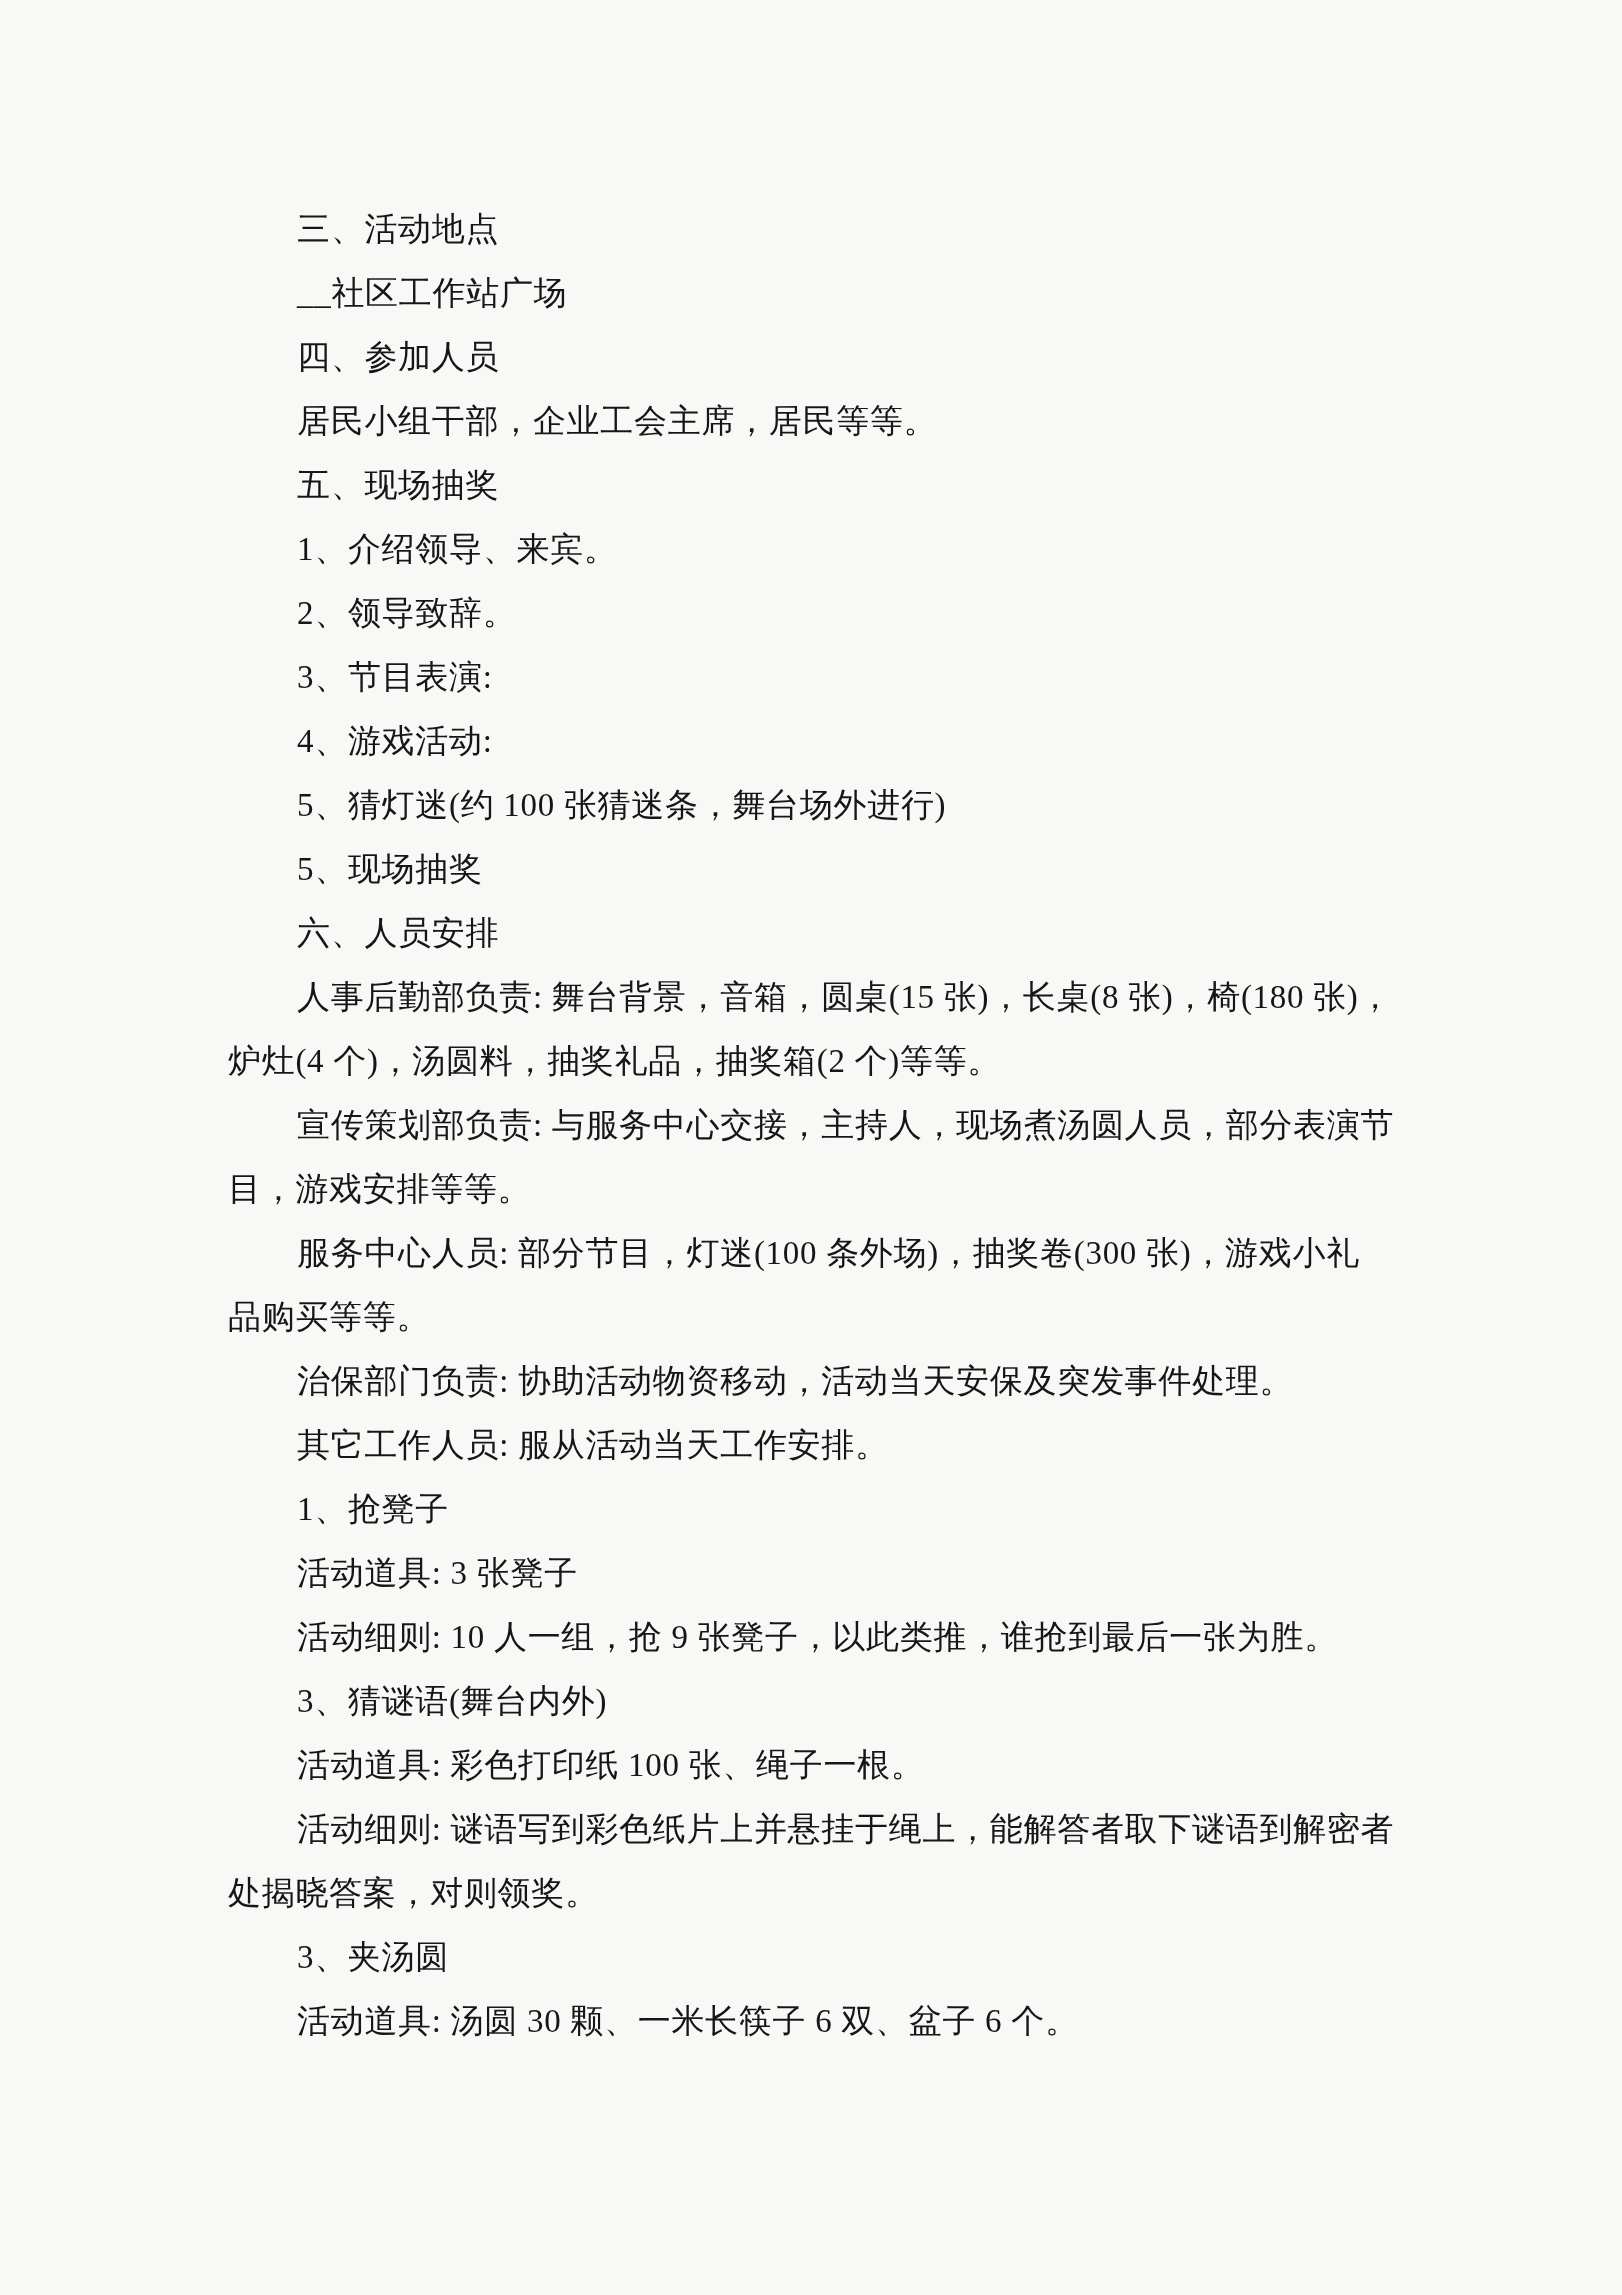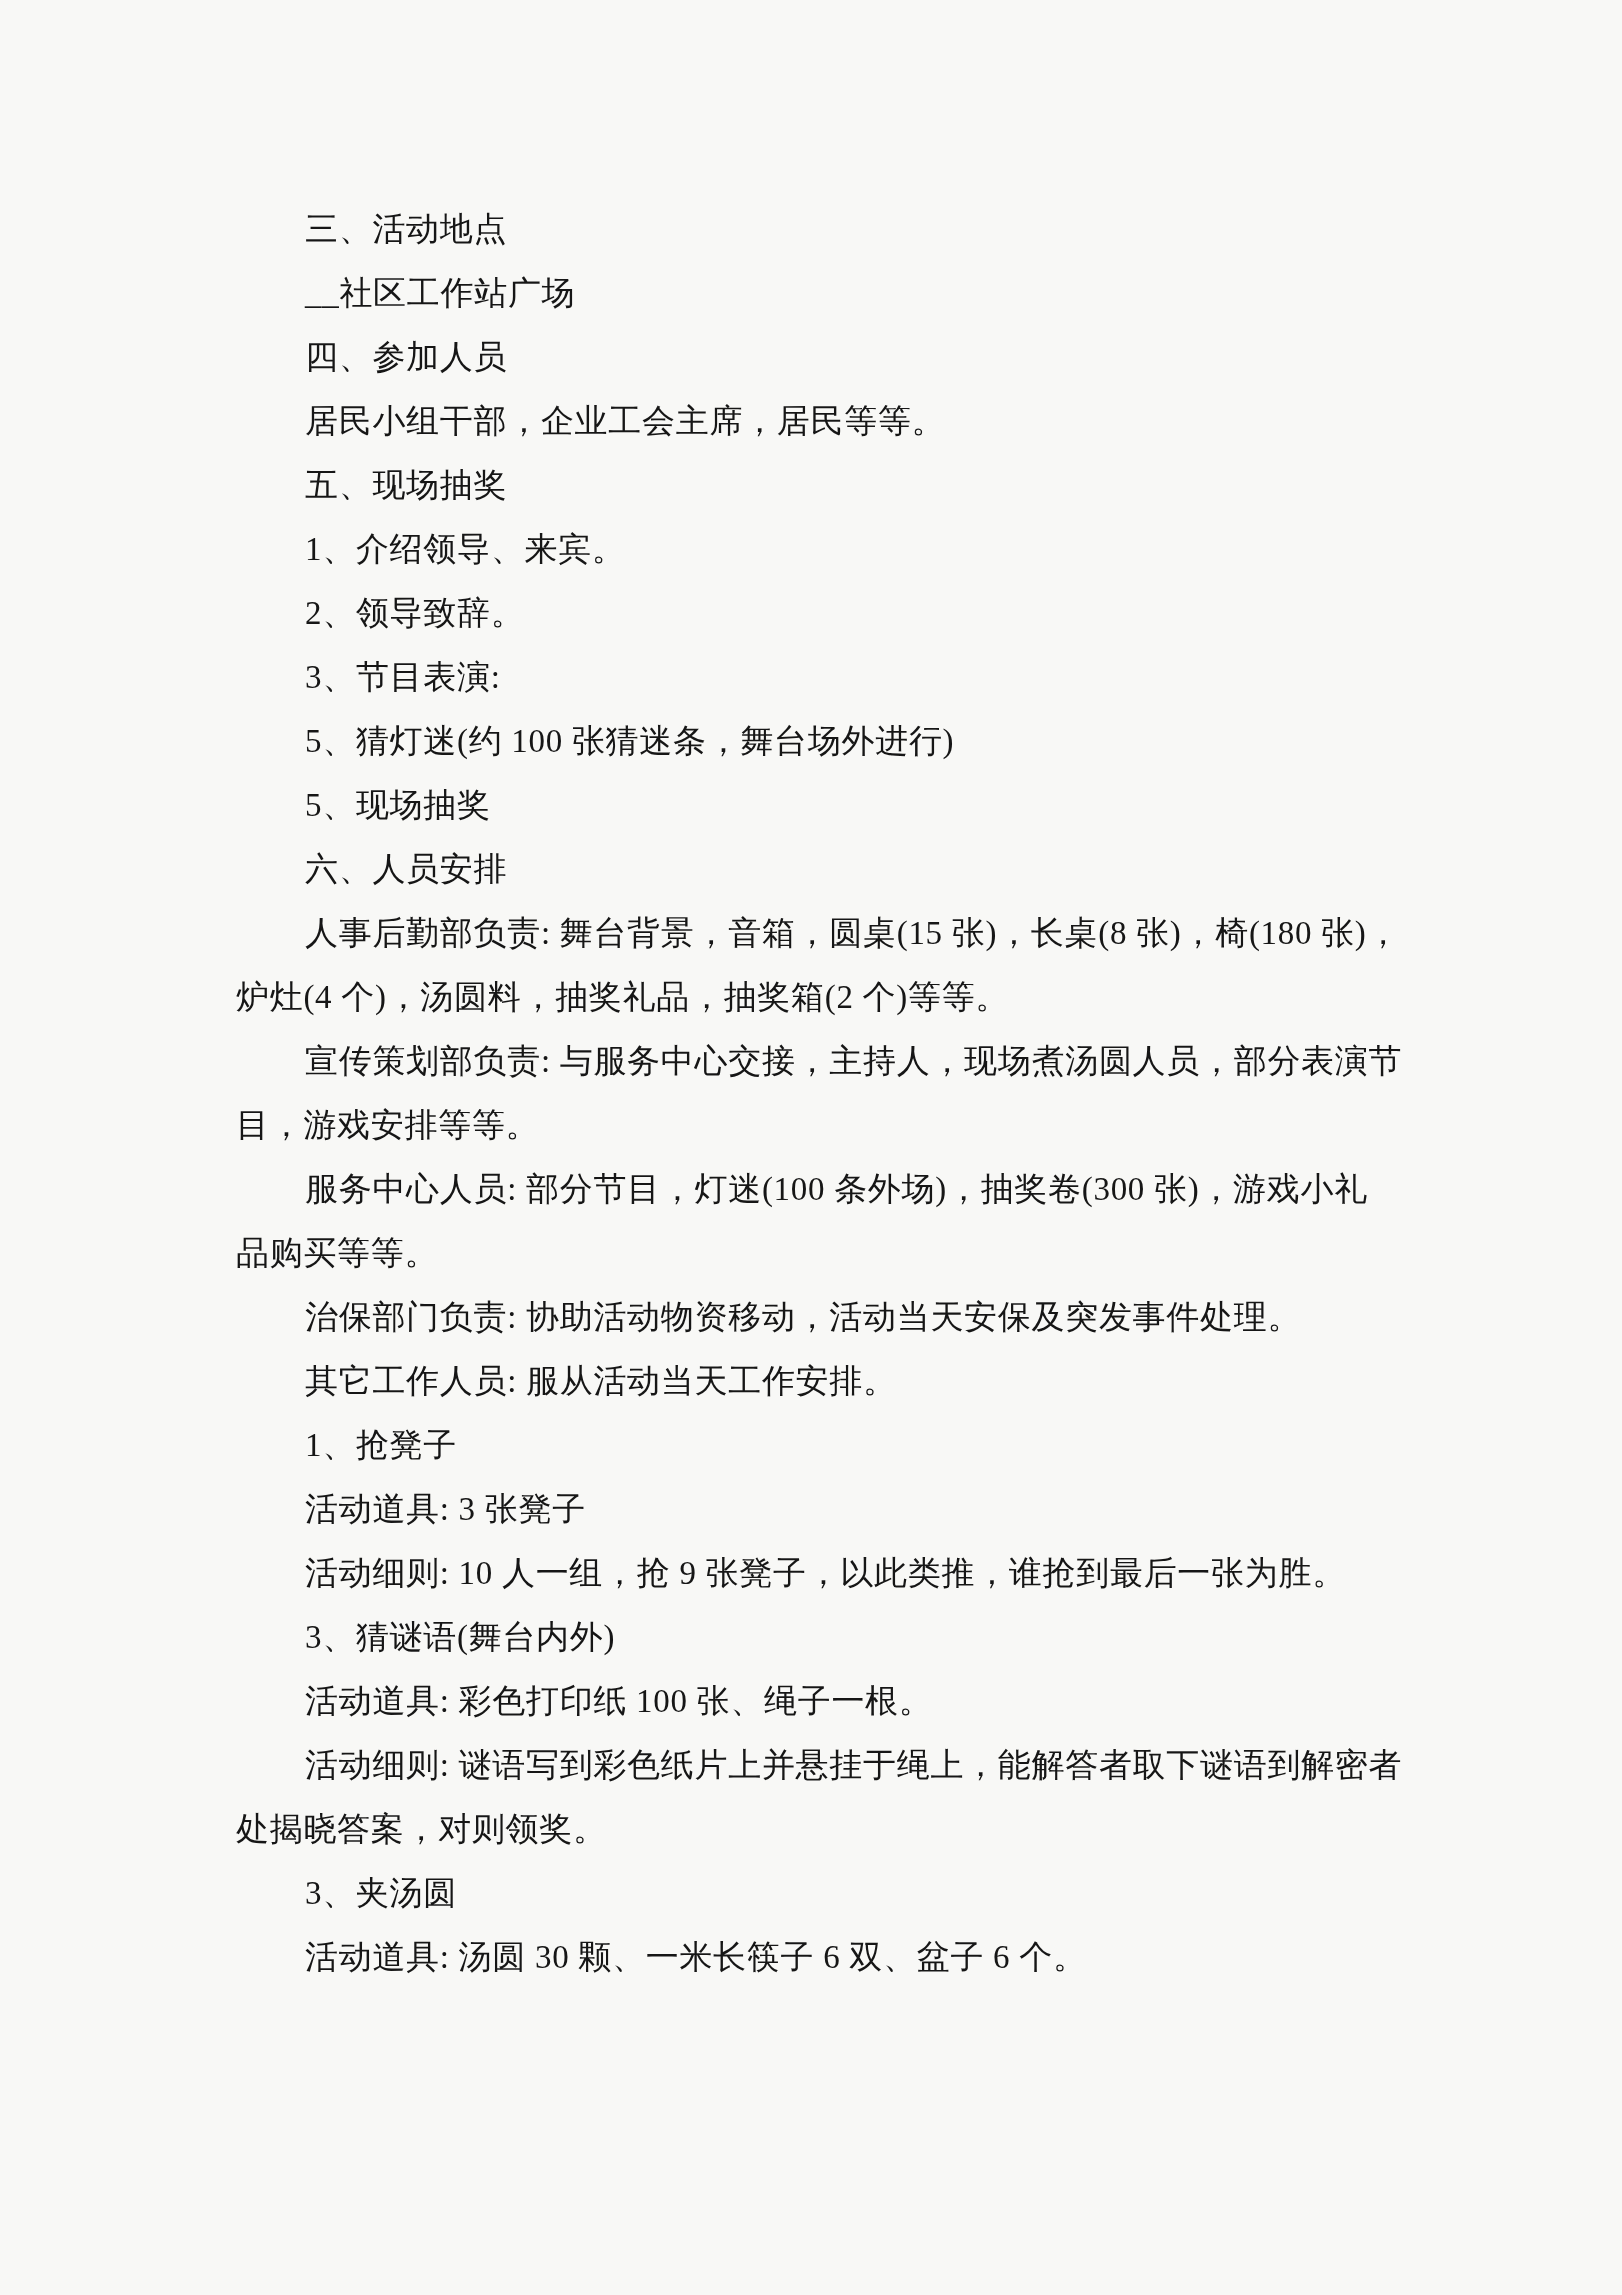--- a/index.html
+++ b/index.html
@@ -10,21 +10,21 @@
   .page {
     position: relative;
     width: 1623px;
     height: 2295px;
     margin: 0 auto;
     background: #f8f8f6;
     overflow: hidden;
   }
   .content {
     position: absolute;
-    left: 236px;
+    left: 228px;
     top: 197px;
     width: 1161px;
   }
   .line {
     font-family: "Liberation Serif", "DejaVu Serif", serif;
     font-size: 33px;
     line-height: 64px;
     height: 64px;
     color: #161616;
     white-space: nowrap;
@@ -43,20 +43,21 @@
 <div class="page">
   <div class="content">
     <div class="line indent">三、活动地点</div>
     <div class="line indent">__社区工作站广场</div>
     <div class="line indent">四、参加人员</div>
     <div class="line indent">居民小组干部，企业工会主席，居民等等。</div>
     <div class="line indent">五、现场抽奖</div>
     <div class="line indent">1、介绍领导、来宾。</div>
     <div class="line indent">2、领导致辞。</div>
     <div class="line indent">3、节目表演:</div>
+    <div class="line indent">4、游戏活动:</div>
     <div class="line indent">5、猜灯迷(约 100 张猜迷条，舞台场外进行)</div>
     <div class="line indent">5、现场抽奖</div>
     <div class="line indent">六、人员安排</div>
     <div class="line indent">人事后勤部负责: 舞台背景，音箱，圆桌(15 张)，长桌(8 张)，椅(180 张)，</div>
     <div class="line flush">炉灶(4 个)，汤圆料，抽奖礼品，抽奖箱(2 个)等等。</div>
     <div class="line indent">宣传策划部负责: 与服务中心交接，主持人，现场煮汤圆人员，部分表演节</div>
     <div class="line flush">目，游戏安排等等。</div>
     <div class="line indent">服务中心人员: 部分节目，灯迷(100 条外场)，抽奖卷(300 张)，游戏小礼</div>
     <div class="line flush">品购买等等。</div>
     <div class="line indent">治保部门负责: 协助活动物资移动，活动当天安保及突发事件处理。</div>

